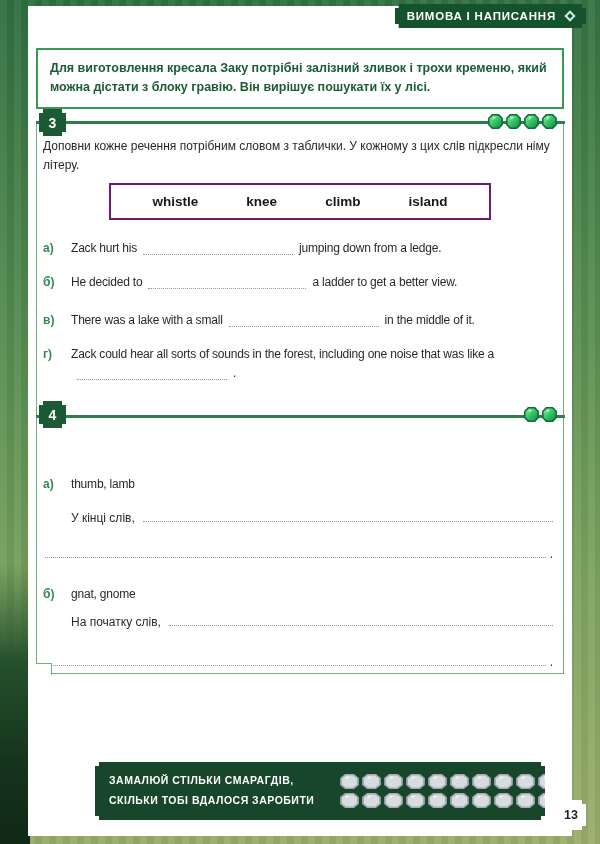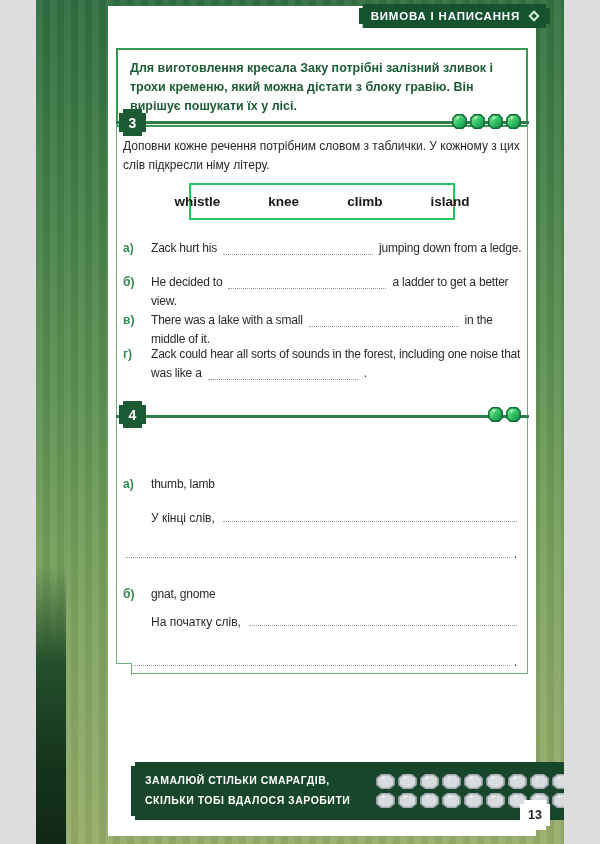--- a/index.html
+++ b/index.html
@@ -1,26 +1,26 @@
 <!DOCTYPE html>
 <html><head>
 <meta charset="utf-8">
 <style>
   * { margin:0; padding:0; box-sizing:border-box; }
   html,body { background:#dddddd; }
   body { font-family:"Liberation Sans", sans-serif; }
 
-  .frame { position:relative; width:528px; height:844px; margin:0 auto; overflow:hidden;
+  .frame { position:relative; width:600px; height:844px; margin:0 auto; overflow:hidden;
     background:linear-gradient(175deg,#2f6e41 0%,#417c47 18%,#5d9153 45%,#7da35f 70%,#9aad6b 100%); }
   .frame::before { content:""; position:absolute; inset:0; pointer-events:none;
     background:repeating-linear-gradient(90deg, rgba(255,255,255,.05) 0 7px, rgba(0,0,0,.04) 7px 14px); }
   .forest { position:absolute; left:0; bottom:0; width:30px; height:280px;
     background:linear-gradient(180deg, rgba(20,60,30,0) 0%, #24502c 35%, #16351d 70%, #102816 100%); }
 
-  .page { position:absolute; left:28px; right:28px; top:6px; bottom:8px; background:#ffffff;margin-left:44px; }
+  .page { position:absolute; left:28px; right:28px; top:6px; bottom:8px; background:#ffffff; }
 
   .pix { clip-path: polygon(0 4px,4px 4px,4px 0,calc(100% - 4px) 0,calc(100% - 4px) 4px,100% 4px,
          100% calc(100% - 4px),calc(100% - 4px) calc(100% - 4px),calc(100% - 4px) 100%,
          4px 100%,4px calc(100% - 4px),0 calc(100% - 4px)); }
 
   .header-badge { position:absolute; top:4px; right:14px; height:24px; z-index:5;
     background:#14532d; color:#fff; display:flex; align-items:center; gap:10px;
     padding:0 12px; font-weight:bold; font-size:11.5px; letter-spacing:.8px; }
   .diamond { width:8px; height:8px; border:2px solid #cfeede; transform:rotate(45deg); }
 
@@ -45,21 +45,21 @@
   .gem-row { position:absolute; display:flex; gap:3px; z-index:3; }
   .gem-row.g3 { right:6px; top:-9px; }
   .gem-row.g4 { right:6px; top:284px; }
   .gem { width:15px; height:15px; display:block; }
 
   .instr { position:absolute; left:6px; right:4px; font-size:12px; color:#24282c; line-height:1.55; }
   .instr.i3 { top:14px; }
   .instr.i4 { top:306px; }
 
   .wordbank { position:absolute; left:72px; right:72px; top:60px; height:37px;
-    border:2px solid #22c55e; display:flex; align-items:center; justify-content:center; gap:48px;
+    border:2px solid #701a75; display:flex; align-items:center; justify-content:center; gap:48px;
     font-weight:bold; font-size:13.5px; color:#15181b; }
 
   .item { position:absolute; left:6px; right:4px; display:flex; font-size:12px; color:#26292e;
     line-height:1.55; letter-spacing:-.2px; }
   .item .lbl { color:#2f8a4e; font-weight:bold; width:28px; flex:0 0 28px; letter-spacing:0; }
   .item .txt { flex:1; }
   .it-a { top:116px; } .it-b { top:150px; } .it-v { top:188px; } .it-g { top:222px; }
   .w4a { top:352px; } .w4b { top:462px; }
 
   .blank { display:inline-block; border-bottom:1.6px dotted #8f969c; height:13px;

